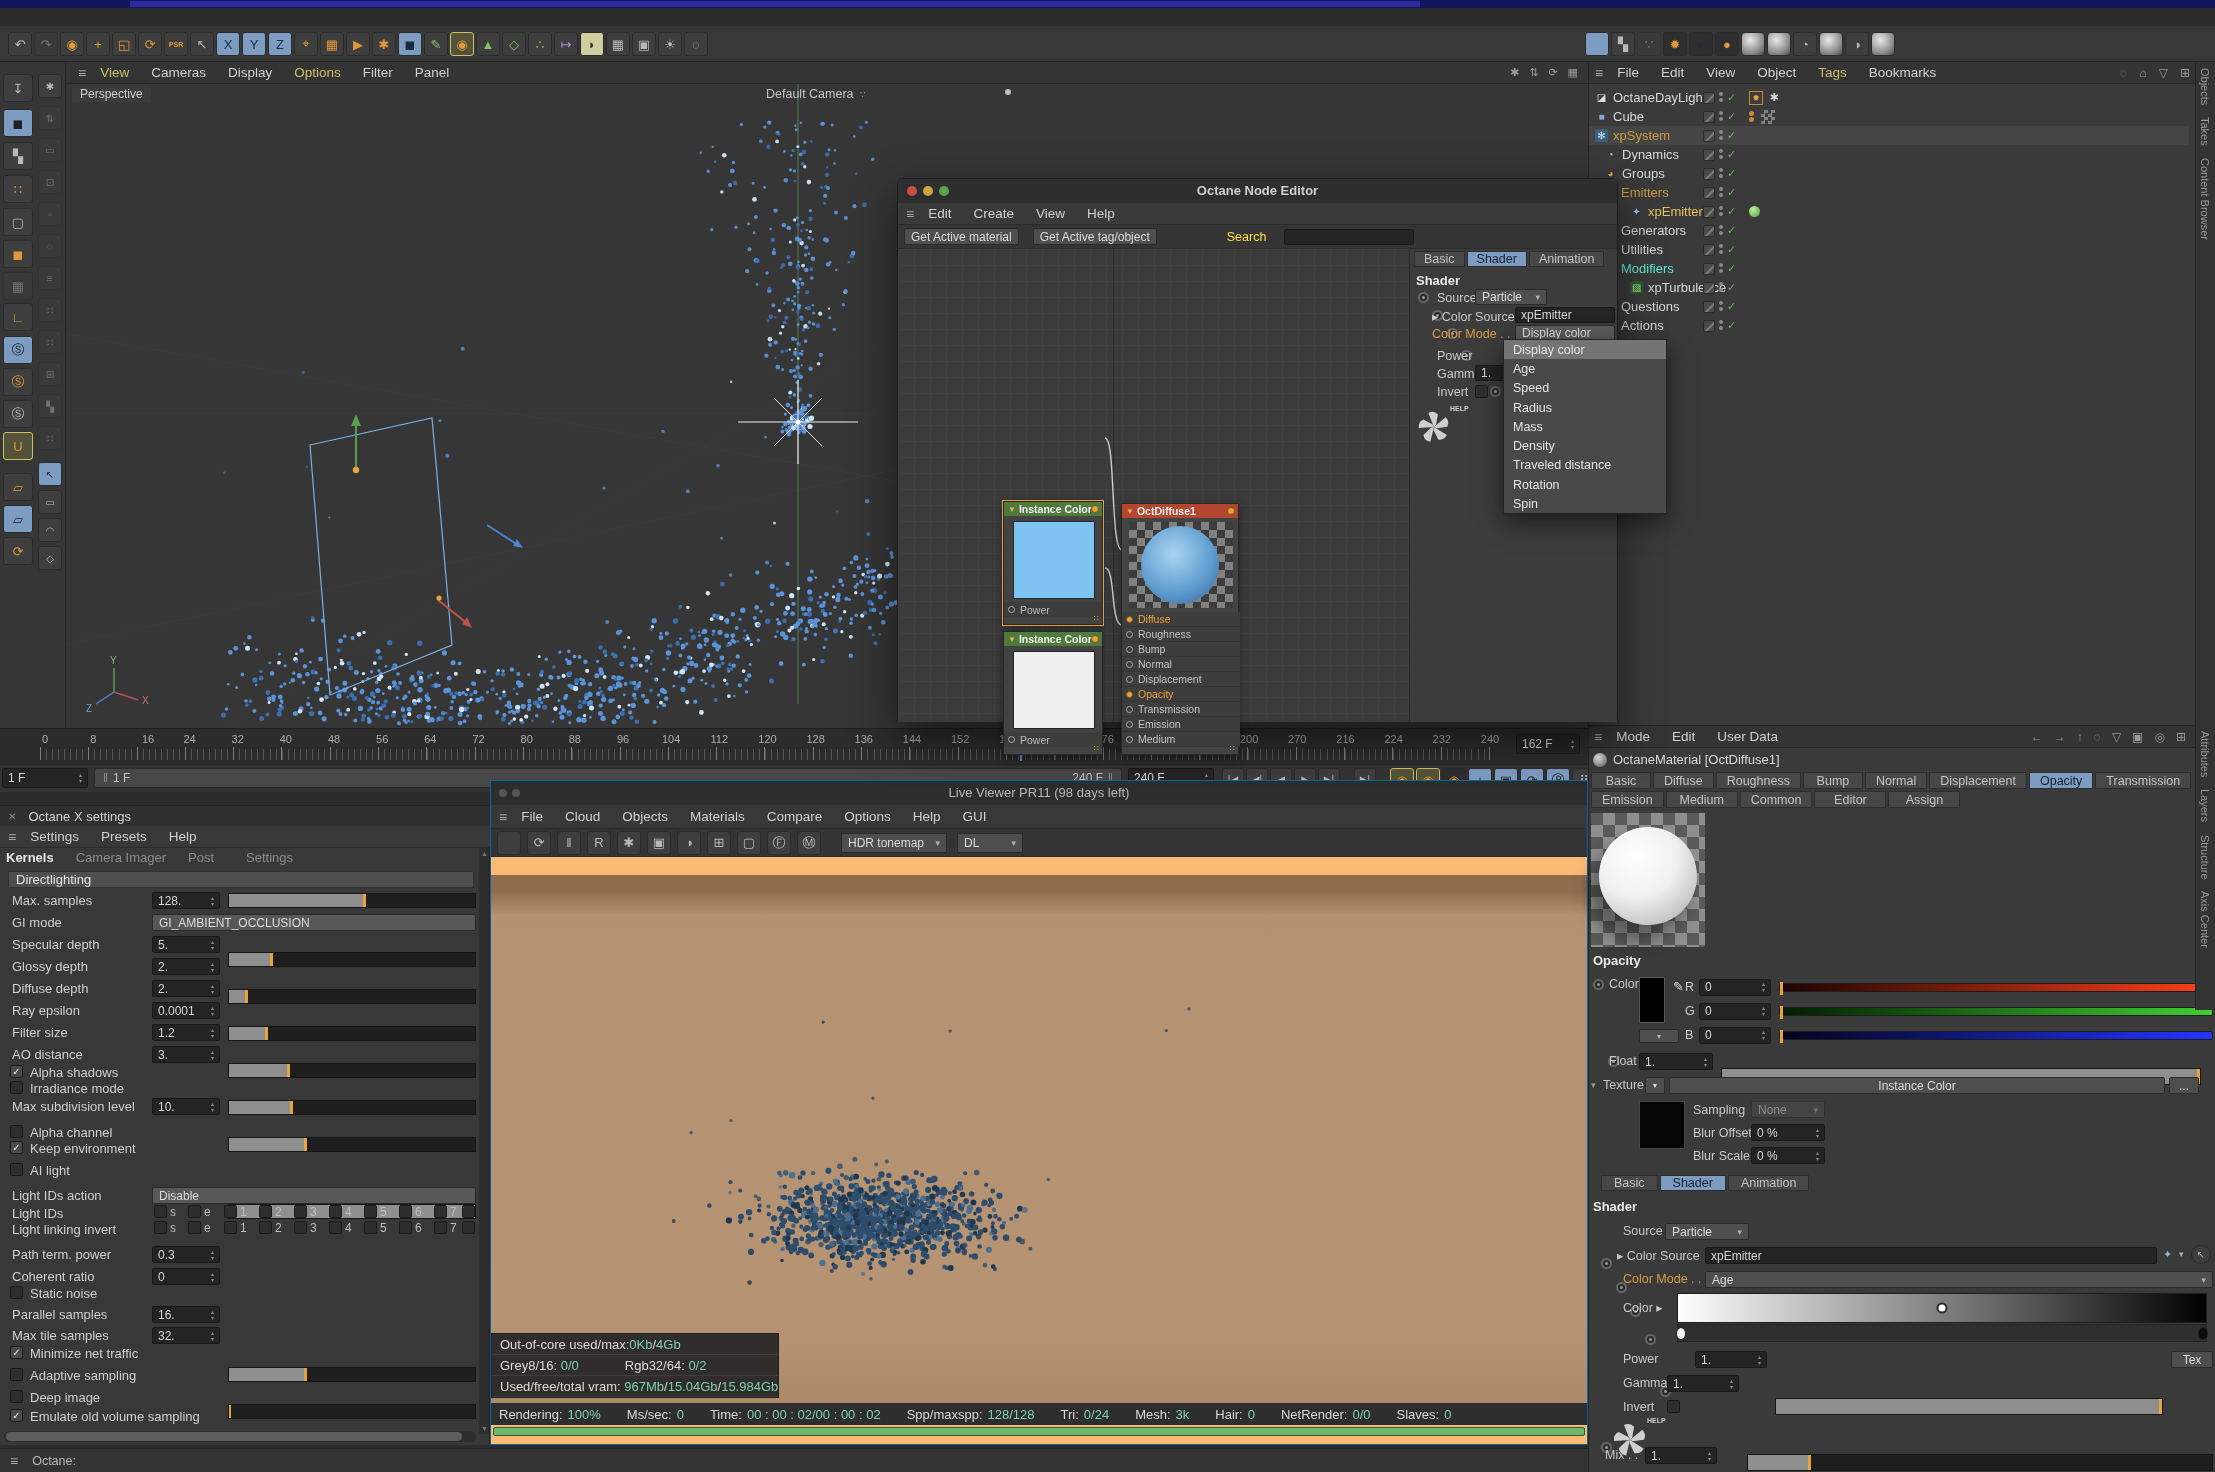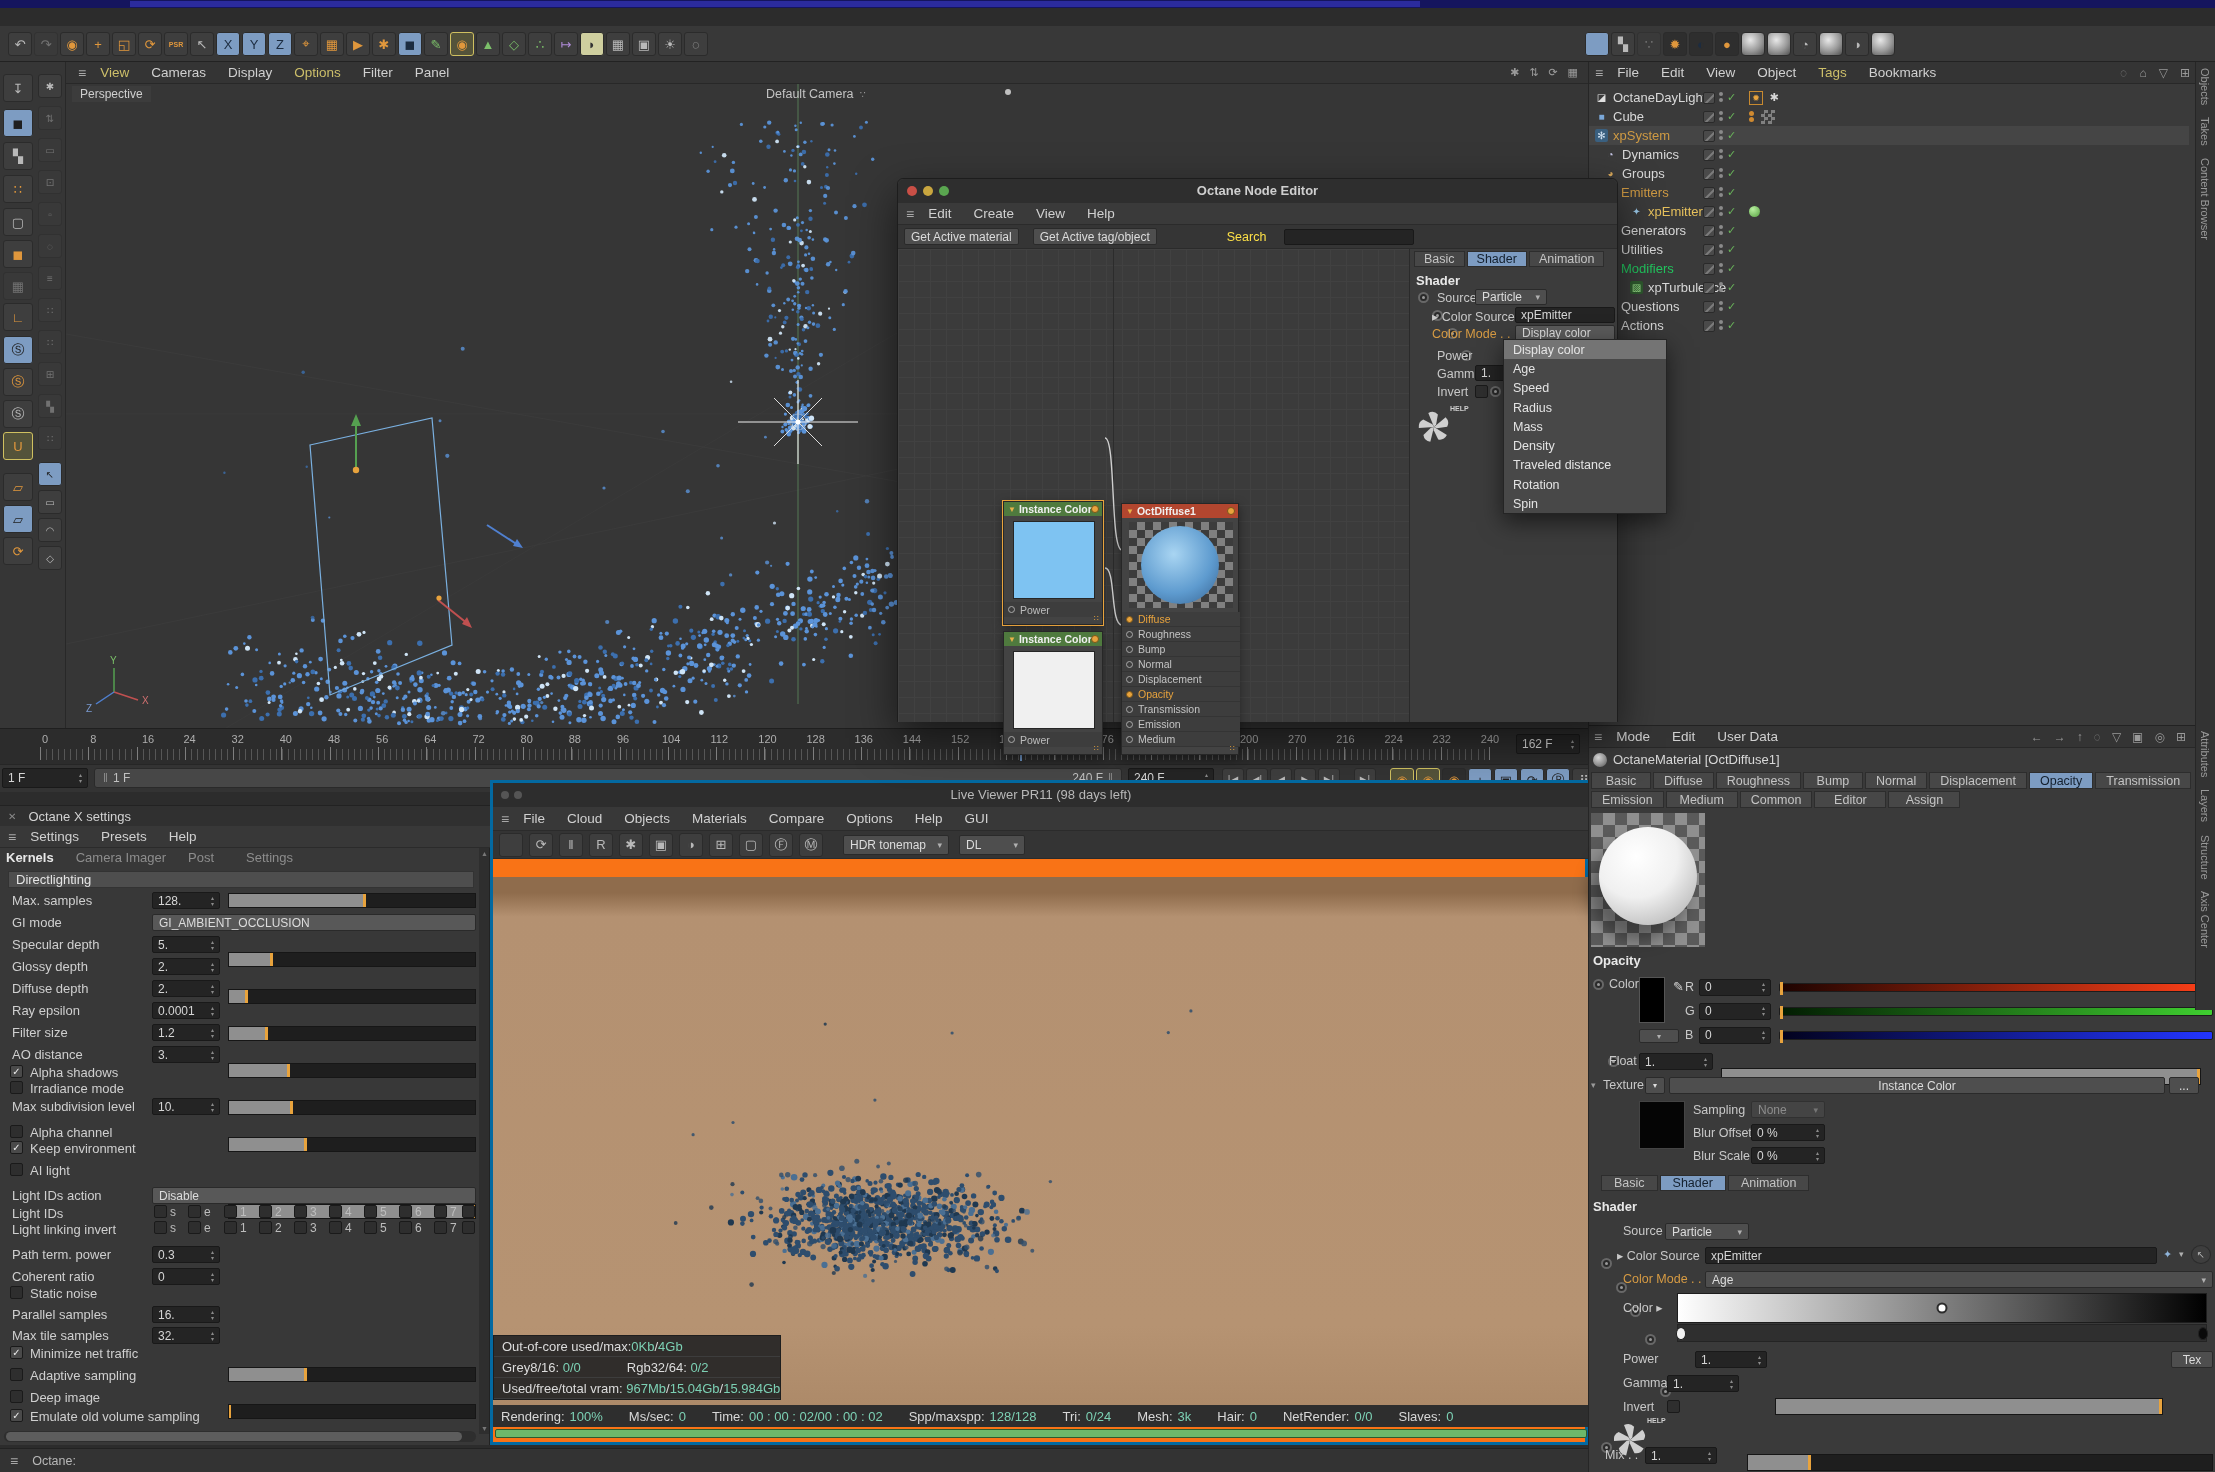--- a/index.html
+++ b/index.html
@@ -1651,21 +1651,21 @@
           <span class="pencil"></span>
           <span class="dots2">
             <i></i>
             <i></i>
           </span>
           <span class="gcheck">✓</span>
         </span>
       </div>
       <div class="omrow" style="left: 0px; top: 197px; width: 600px;">
         <span style="width:32px;flex:none"></span>
-        <span style="color:#22c55e;white-space:nowrap">Modifiers</span>
+        <span style="color:#5eead4;white-space:nowrap">Modifiers</span>
         <span style="position:absolute;left:114px;display:flex;align-items:center">
           <span class="pencil"></span>
           <span class="dots2">
             <i></i>
             <i></i>
           </span>
           <span class="gcheck">✓</span>
         </span>
       </div>
       <div class="omrow" style="left: 0px; top: 216px; width: 600px;">
@@ -2074,21 +2074,21 @@
 
     <div class="abs" style="left:479px;top:42px;width:10px;height:586px;background:#2e2e2e">
       <span class="abs" style="left:2px;top:2px;color:#777;font-size:7px">▲</span>
         <span class="abs" style="left:2px;bottom:2px;color:#777;font-size:7px">▼</span>
     </div>
     <div class="abs" style="left:4px;top:625px;width:472px;height:11px;background:#2e2e2e;border-radius:6px">
       <div style="position:absolute;left:2px;top:1px;width:456px;height:9px;background:#5d5d5d;border-radius:5px"></div>
     </div>
   </div>
 
-  <div class="abs" style="left:490px;top:780px;width:1098px;height:665px;background:#f97316;border:3px solid #0369a1">
+  <div class="abs" style="left:490px;top:780px;width:1098px;height:665px;background:#fdba74;border:1px solid #0369a1">
     <div class="abs" style="left:0;top:0;width:1096px;height:24px;background:#2d2d2d">
       <span class="abs" style="left:8px;top:8px;width:8px;height:8px;border-radius:50%;background:#555"></span>
       <span class="abs" style="left:21px;top:8px;width:8px;height:8px;border-radius:50%;background:#555"></span>
       <div class="abs" style="left:0;right:0;top:4px;text-align:center;font-size:13px;color:#b8b8b8">Live Viewer PR11 (98 days left)</div>
     </div>
     <div class="abs flex" style="left:0;top:24px;width:1096px;height:24px;background:#383838;border-bottom:1px solid #2b2b2b;padding-left:8px">
       <span class="ham">≡</span>
       <div class="flex">
           <span class="menu-it">File</span>
           <span class="menu-it">Cloud</span>

